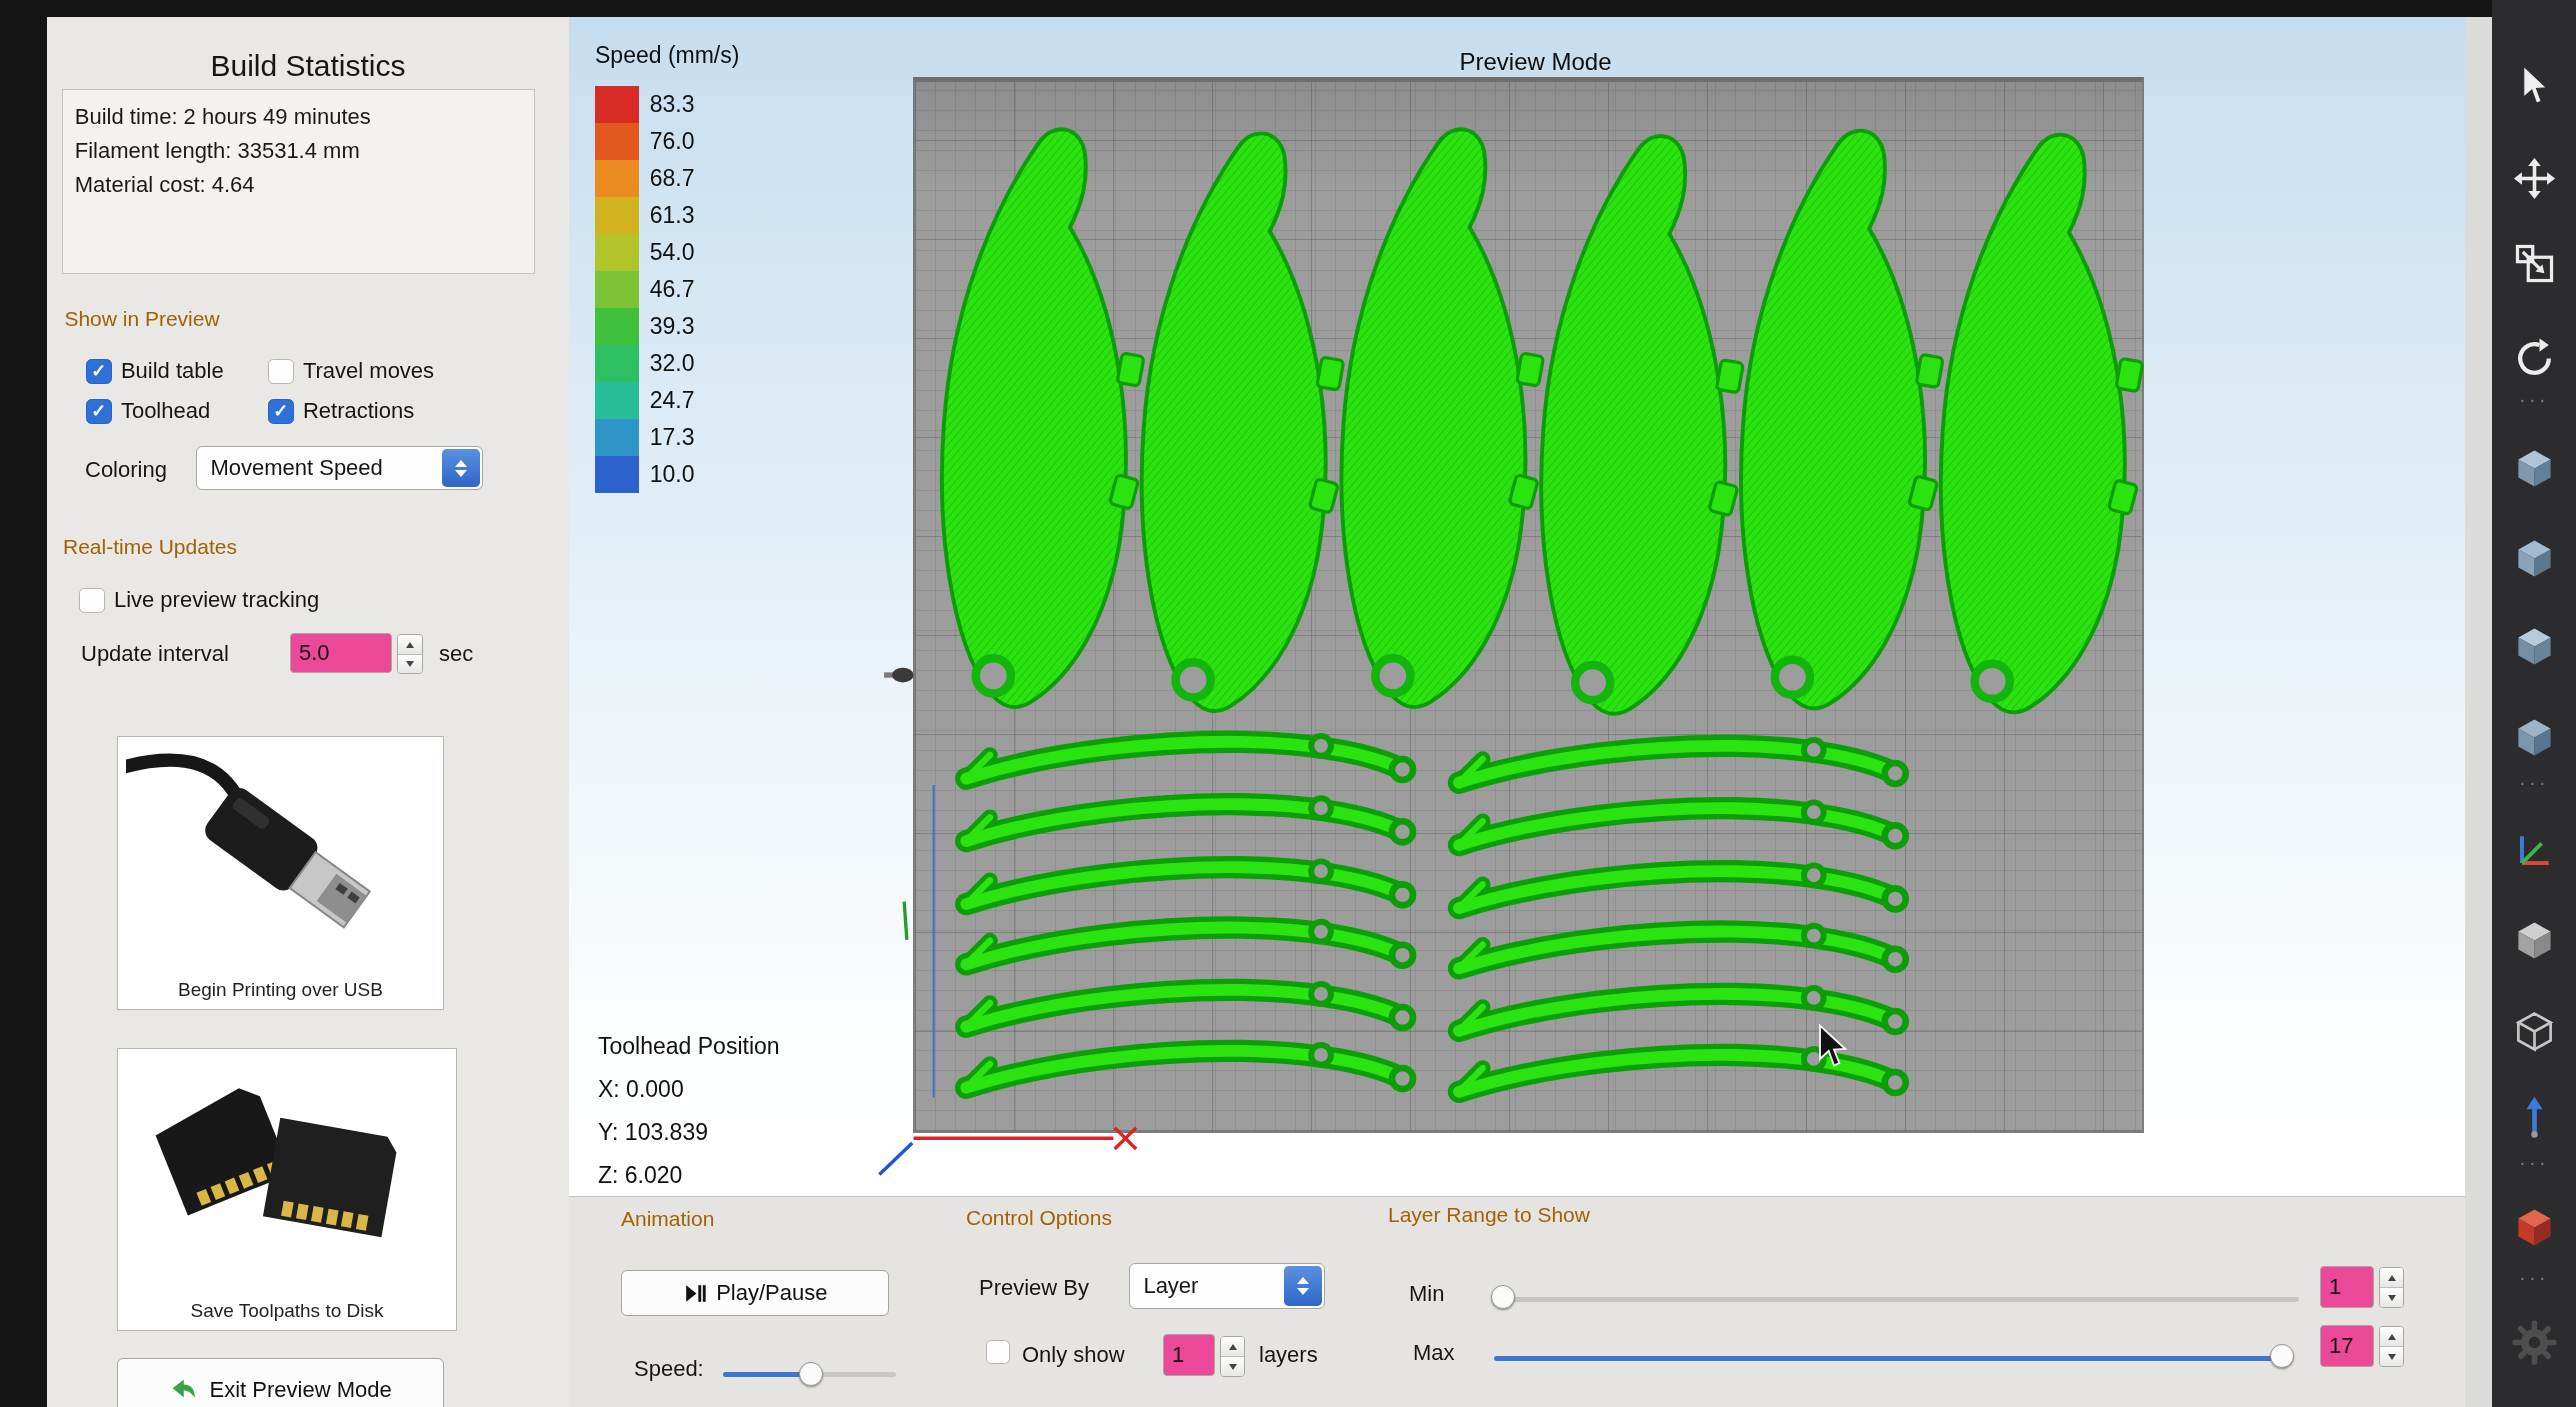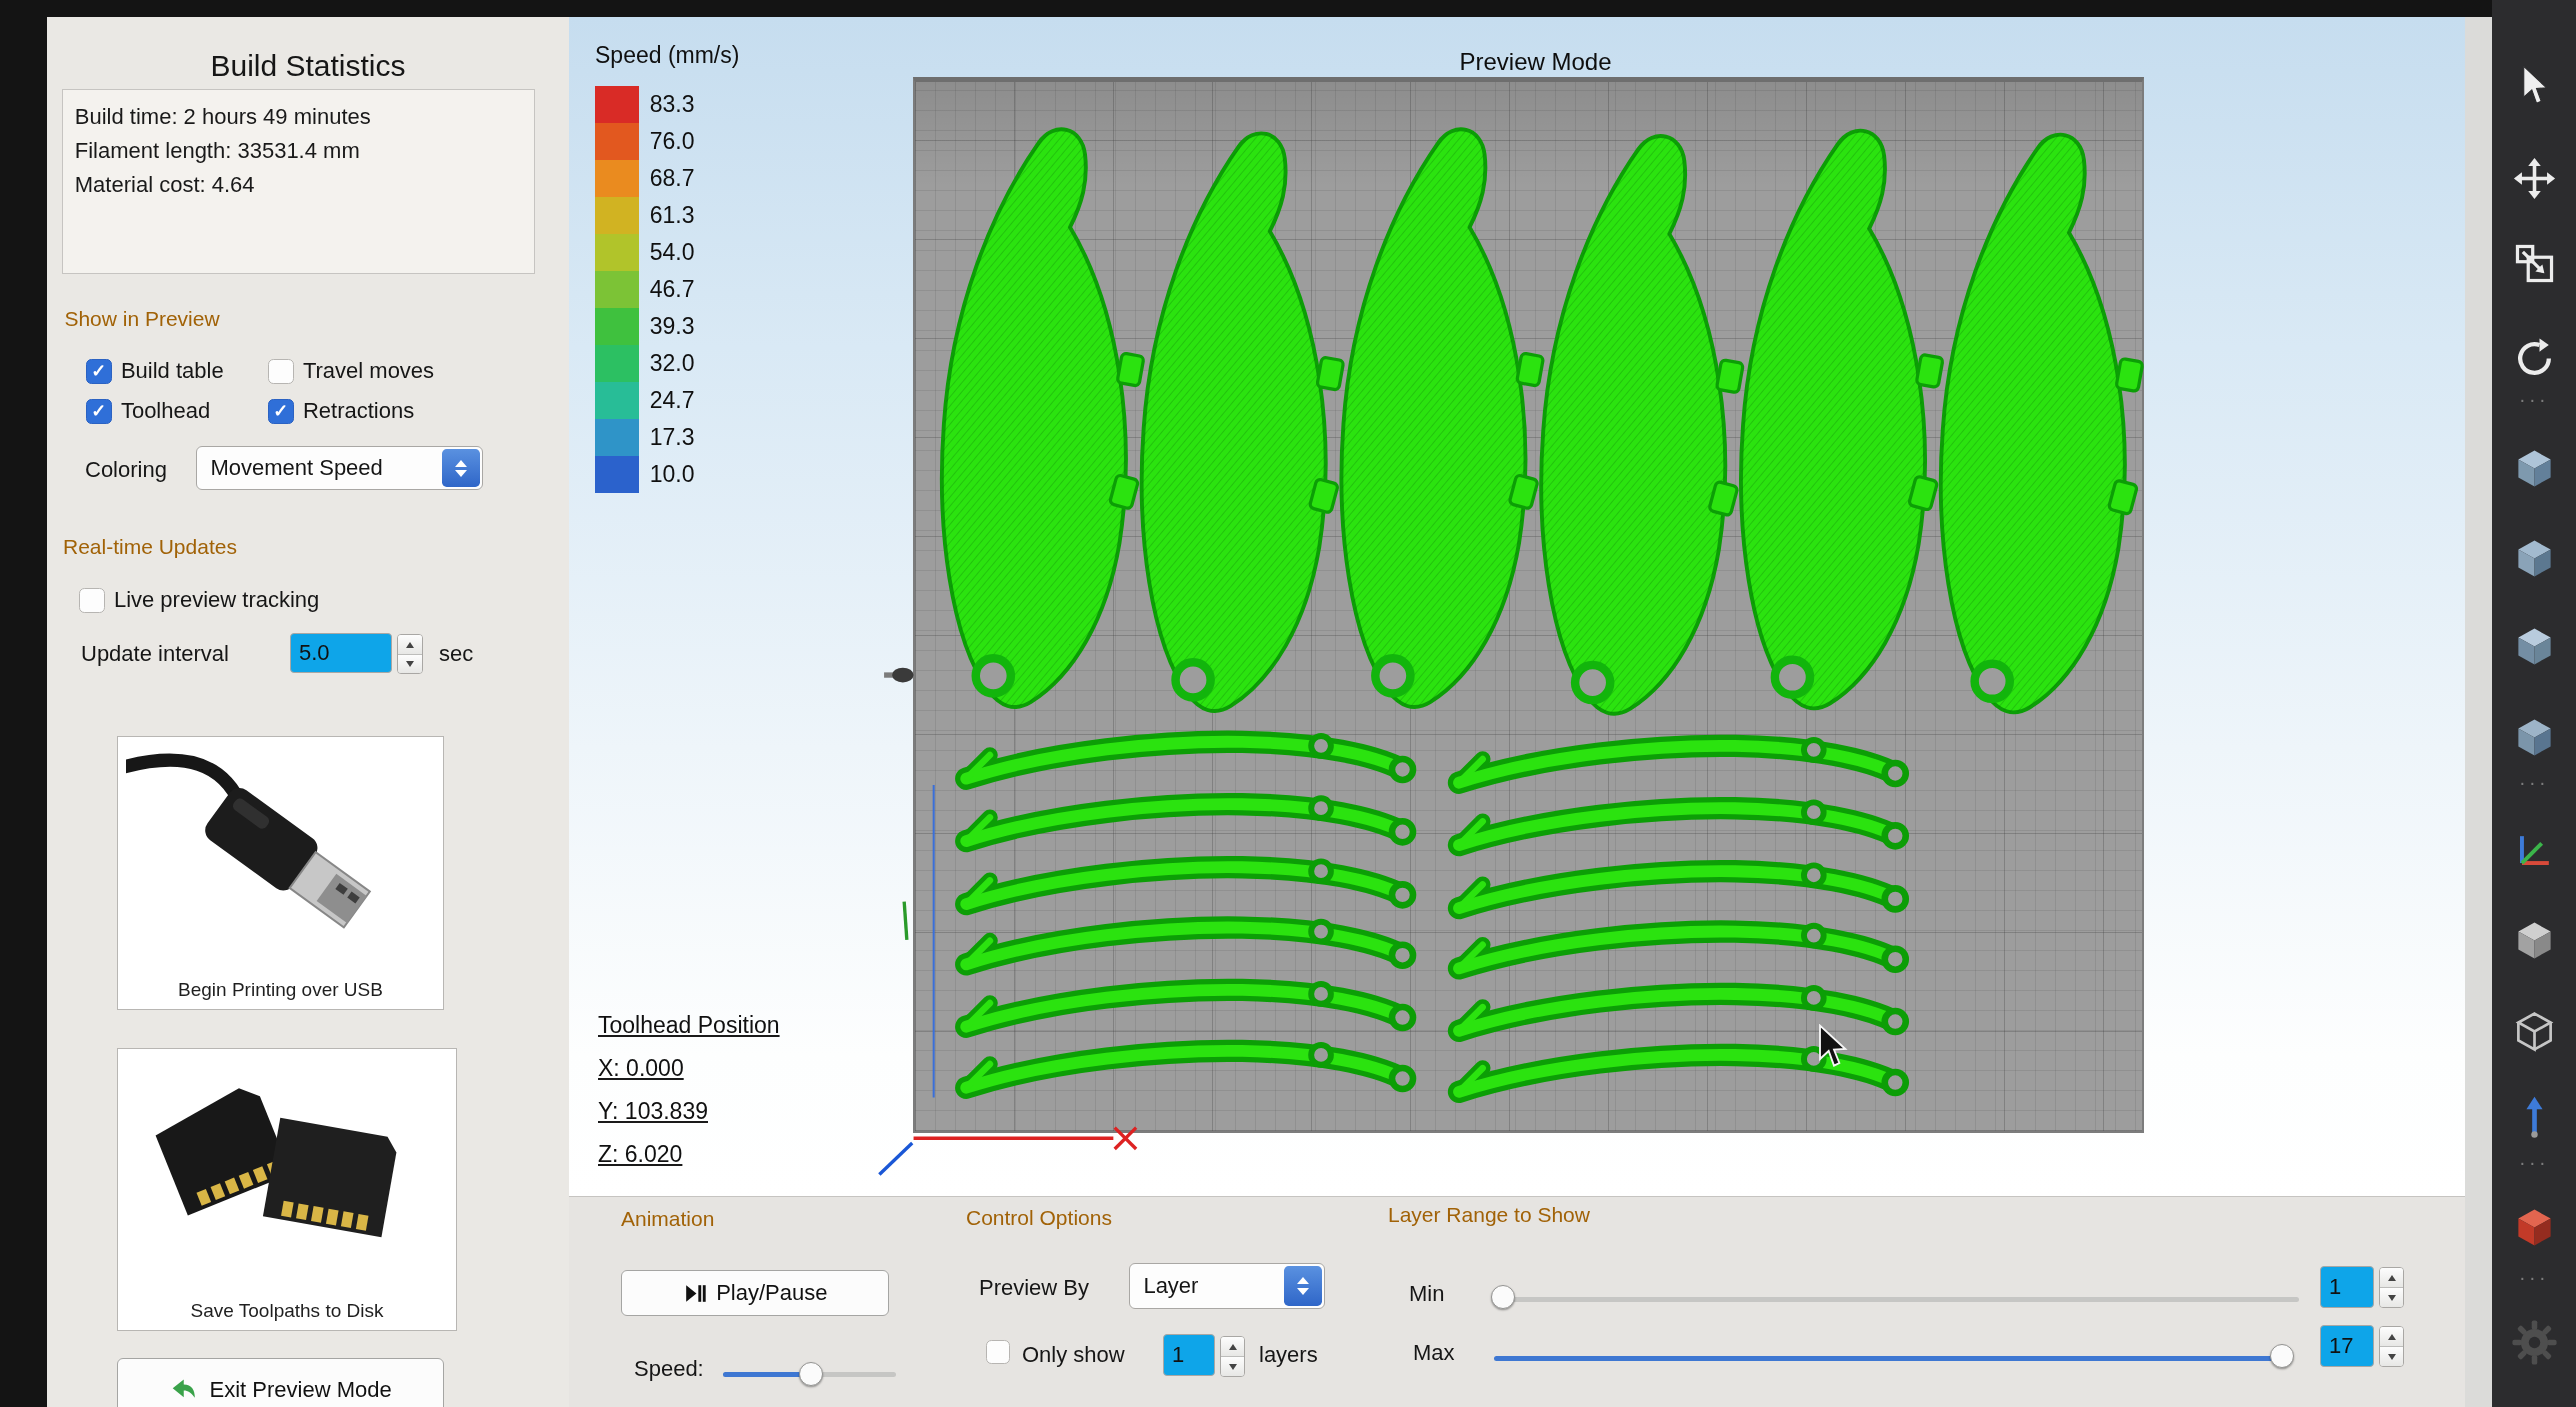--- a/index.html
+++ b/index.html
@@ -25,21 +25,21 @@
   .cb-row{display:flex;align-items:center;gap:9.4px;}
 
   .dropdown{background:#fdfdfd;border:0.7px solid #a9a7a4;border-radius:6px;display:flex;
             align-items:center;box-sizing:border-box;padding-left:13.4px;justify-content:space-between;}
   .dd-cap{width:38px;align-self:stretch;margin:2px;border-radius:4.7px;
           background:linear-gradient(180deg,#5a91e0,#2f66c8);display:flex;flex-direction:column;
           align-items:center;justify-content:center;gap:3.4px;flex:none;}
   .tri-up{width:0;height:0;border-left:6px solid transparent;border-right:6px solid transparent;border-bottom:7.4px solid #fff;}
   .tri-down{width:0;height:0;border-left:6px solid transparent;border-right:6px solid transparent;border-top:7.4px solid #fff;}
 
-  .field{background:#0ea5e9;border:0.7px solid #a9a7a4;border-radius:4px;font-size:22px;color:#111;
+  .field{background:#ec4899;border:0.7px solid #a9a7a4;border-radius:4px;font-size:22px;color:#111;
          padding:0 0 0 8px;box-sizing:border-box;font-family:"Liberation Sans",sans-serif;}
   .stepper{display:flex;flex-direction:column;border:0.7px solid #a9a7a4;border-radius:4px;overflow:hidden;background:#f2f2f0;}
   .stepper i{flex:1;display:flex;align-items:center;justify-content:center;background:linear-gradient(180deg,#fdfdfd,#e7e7e5);}
   .stepper i + i{border-top:0.7px solid #bdbdbb;}
   .s-up{width:0;height:0;border-left:4.7px solid transparent;border-right:4.7px solid transparent;border-bottom:6px solid #444;}
   .s-down{width:0;height:0;border-left:4.7px solid transparent;border-right:4.7px solid transparent;border-top:6px solid #444;}
 
   .img-card{background:#ffffff;border:0.7px solid #b8b6b3;box-sizing:border-box;}
   .img-caption{position:absolute;left:0;right:0;bottom:8px;text-align:center;font-size:19px;color:#1f1f1f;}
 
@@ -295,21 +295,21 @@
     <line x1="62" y1="1583" x2="360" y2="1583" stroke="#d22" stroke-width="5"></line>
     <line x1="362" y1="1567" x2="394" y2="1599" stroke="#d22" stroke-width="5"></line>
     <line x1="394" y1="1567" x2="362" y2="1599" stroke="#d22" stroke-width="5"></line>
     <line x1="60" y1="1590" x2="11" y2="1637" stroke="#1a57d6" stroke-width="5"></line>
     <line x1="48" y1="1230" x2="52" y2="1287" stroke="#2a9a2a" stroke-width="5"></line>
     <line x1="92" y1="1056" x2="92" y2="1522" stroke="#3a6fd8" stroke-width="3"></line>
     <line x1="18" y1="892" x2="44" y2="892" stroke="#7b7b7b" stroke-width="8"></line>
     <ellipse cx="46" cy="892" rx="16" ry="11" fill="#3a3a3a"></ellipse>
   </svg>
 
-  <div id="toolhead-block" class="abs" style="left:598px;top:1004px;text-decoration:underline;">
+  <div id="toolhead-block" class="abs" style="left:598px;top:1025px;">
     <div>Toolhead Position</div>
     <div>X: 0.000</div>
     <div>Y: 103.839</div>
     <div>Z: 6.020</div>
   </div>
 
   <svg class="abs" style="left:1816px;top:1024px;" width="32" height="46" viewBox="0 0 24 34">
     <path d="M3 1 L3 26 L9.5 20 L13.5 31 L17.5 29 L13.5 19 L22 18.5 Z" fill="#111" stroke="#f5f5f5" stroke-width="1.4"></path>
   </svg>
 

